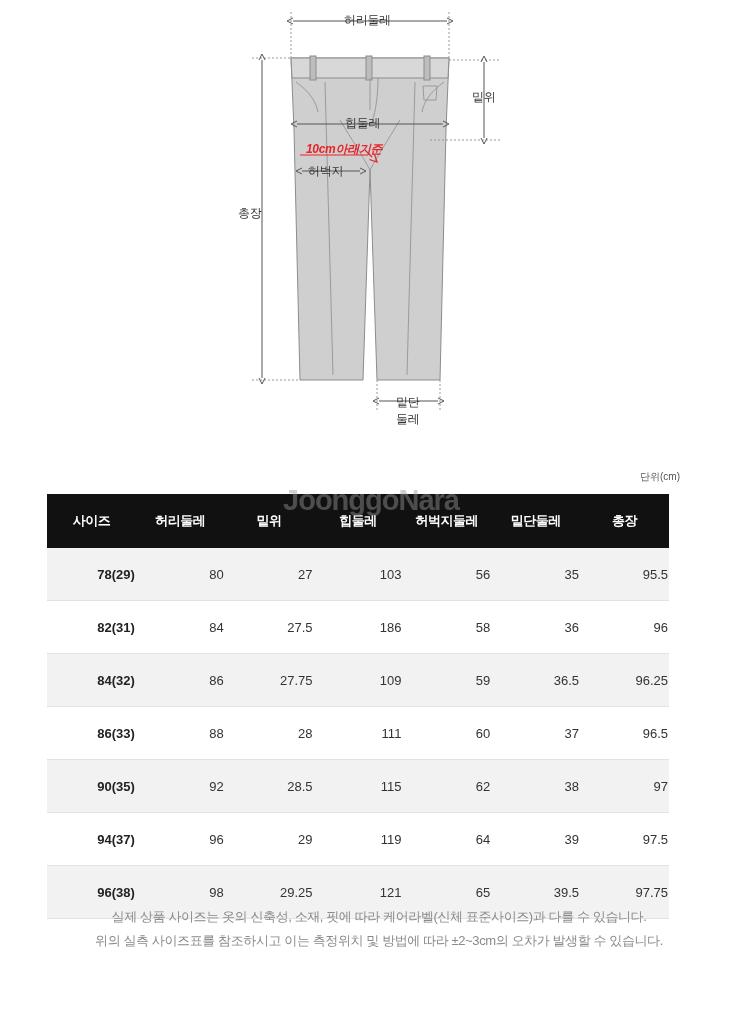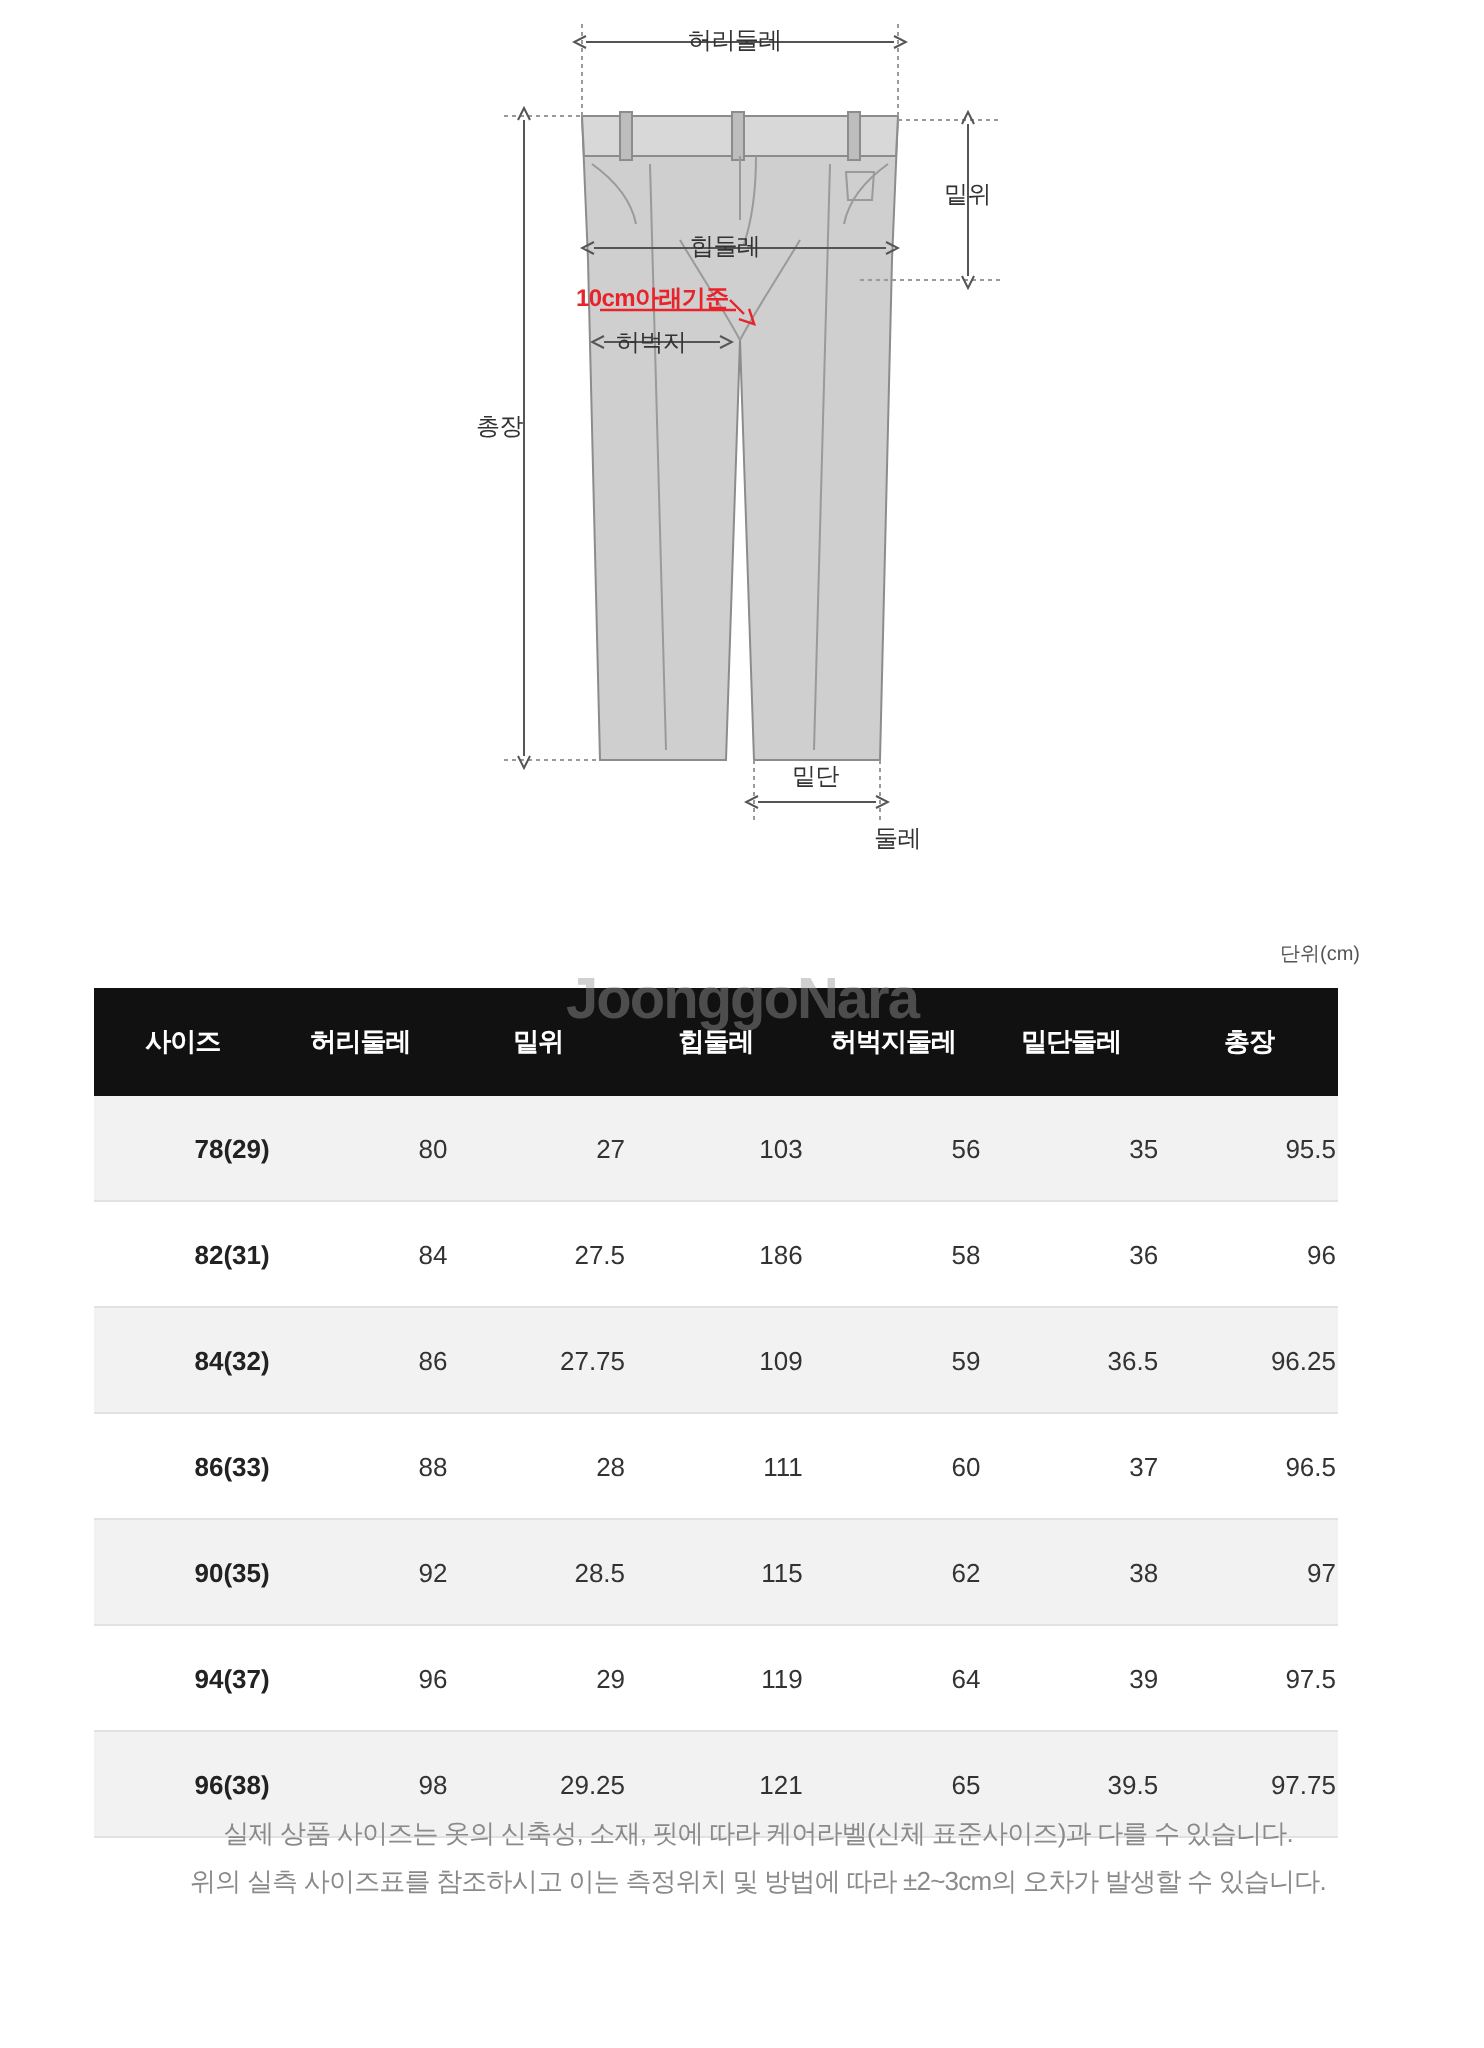--- a/index.html
+++ b/index.html
@@ -203,26 +203,26 @@
       </g>
 
       <g stroke="#e8242a" stroke-width="1.2" fill="none">
         <line x1="300" y1="155" x2="368" y2="155"></line>
         <line x1="365" y1="150" x2="372" y2="157" marker-end="url(#arrRr)"></line>
       </g>
     </svg>
 
     <div class="diag-label" style="left:344px; top:12px;">허리둘레</div>
     <div class="diag-label" style="left:345px; top:115px;">힙둘레</div>
-    <div class="diag-label red" style="left:288px; top:141px;">10cm아래기준</div>
+    <div class="diag-label red" style="left:306px; top:141px;font-style:italic;">10cm아래기준</div>
     <div class="diag-label" style="left:308px; top:163px;">허벅지</div>
     <div class="diag-label" style="left:472px; top:89px;">밑위</div>
     <div class="diag-label" style="left:238px; top:205px;">총장</div>
-    <div class="diag-label vert" style="left:396px; top:382px;">밑단</div>
-    <div class="diag-label vert" style="left:396px; top:413px;margin-left:41px;">둘레</div>
+    <div class="diag-label vert" style="left:396px; top:396px;">밑단</div>
+    <div class="diag-label vert" style="left:396px; top:413px;">둘레</div>
   </div>
 
   <div class="unit-note">단위(cm)</div>
 
   <div class="watermark">JoonggoNara</div>
 
   <div class="table-wrap">
     <table class="size-table">
       <thead>
         <tr>

